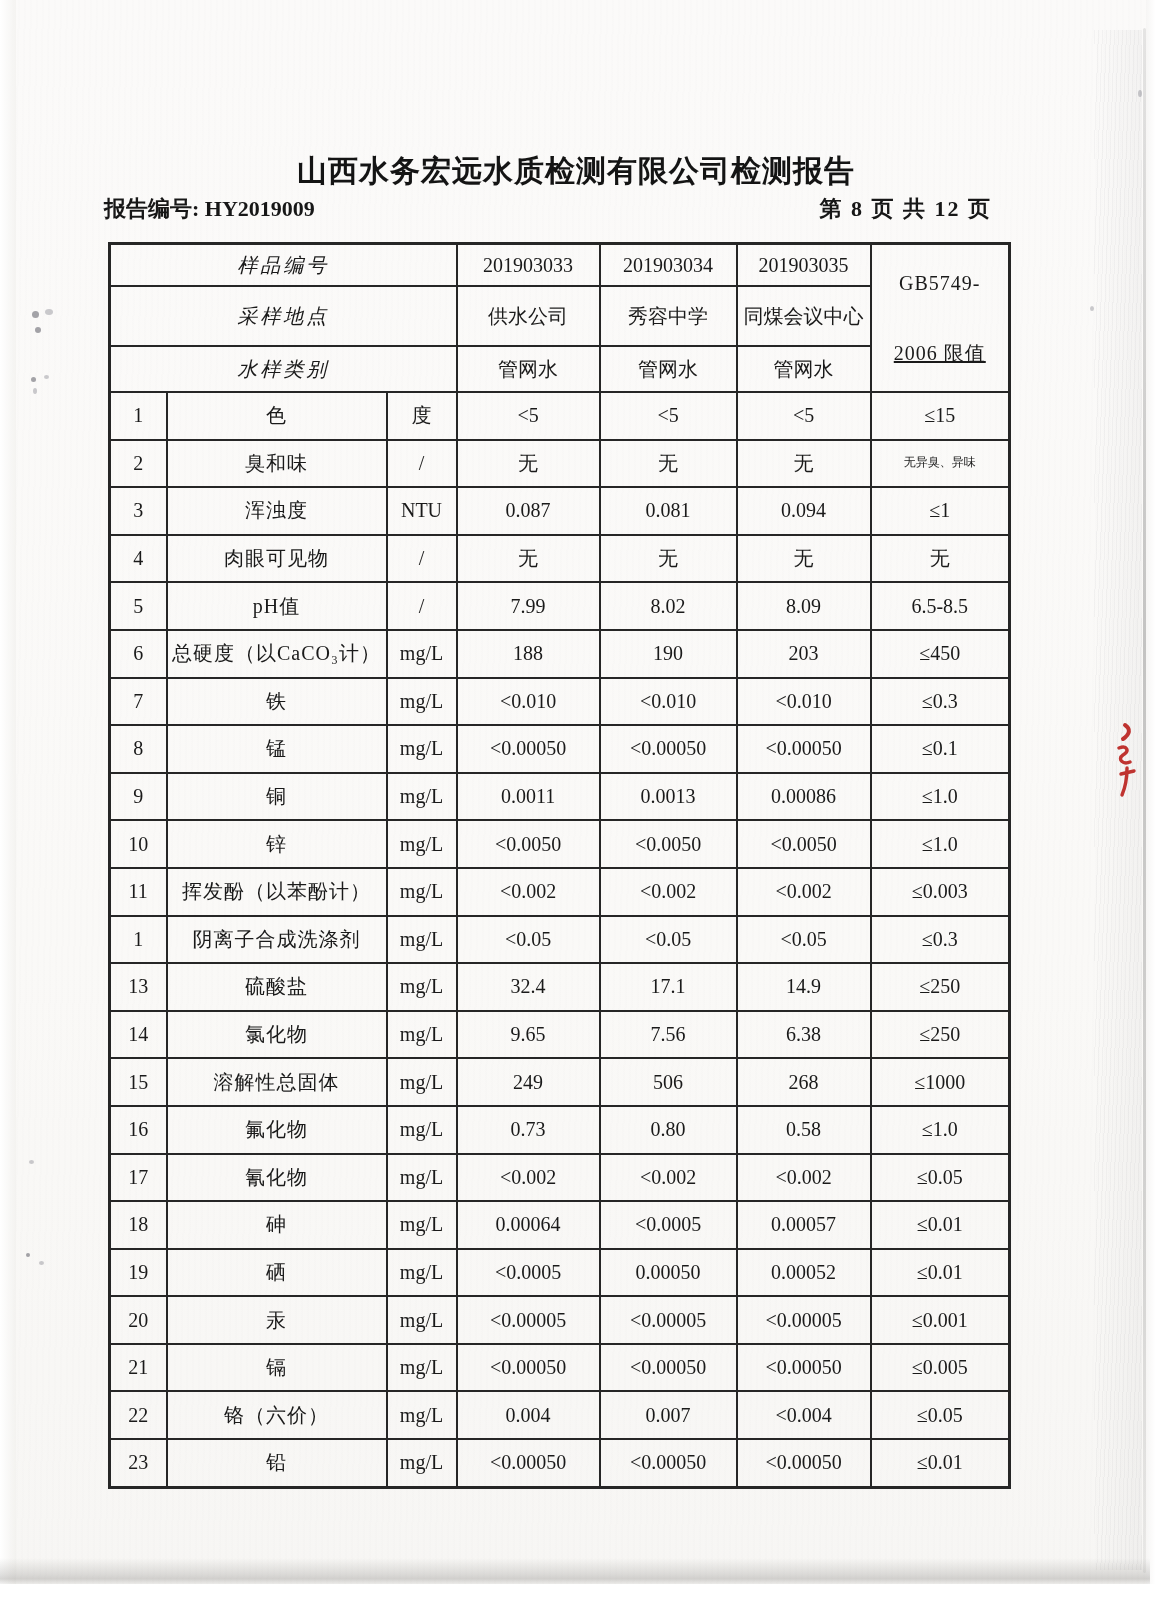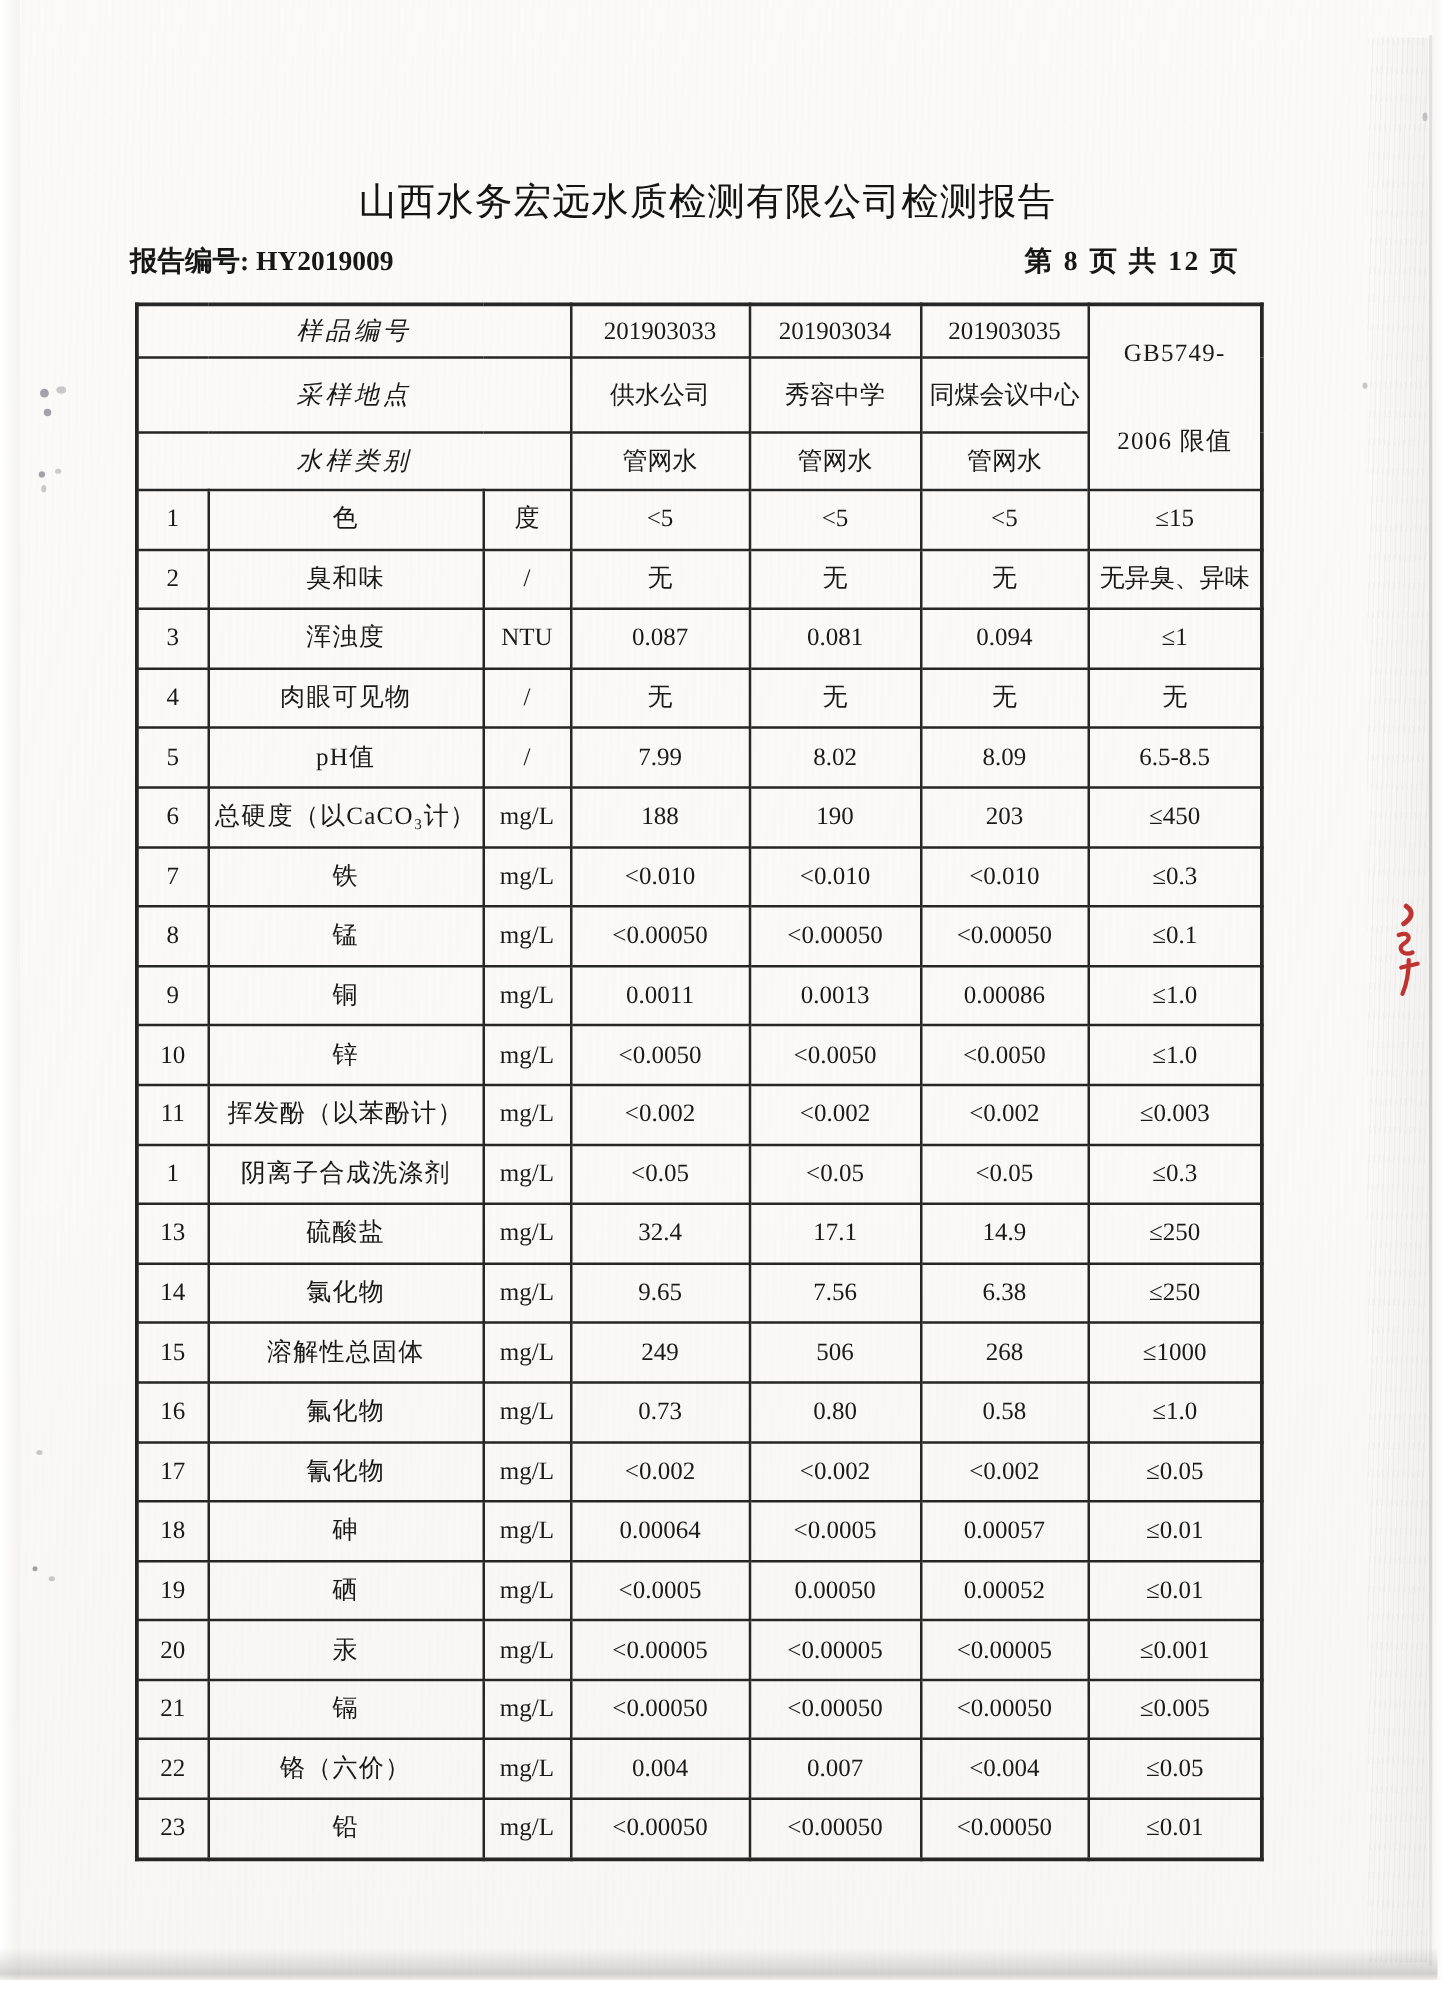--- a/index.html
+++ b/index.html
@@ -38,22 +38,22 @@
     background:linear-gradient(180deg, rgba(120,118,114,0) 0%, rgba(120,118,114,0.22) 62%, rgba(120,118,114,0.3) 80%, rgba(120,118,114,0.08) 100%);
   }
   .scanner-strip-bottom{
     position:absolute;left:0;top:1584px;width:1163px;height:16px;background:#ffffff;
   }
   .speck{position:absolute;border-radius:50%;background:rgba(75,75,85,0.5);}
   .speck.light{background:rgba(110,110,120,0.35);}
   .red-mark{position:absolute;left:1110px;top:722px;}
 
   .title{
-    position:absolute;left:108px;top:133px;width:900px;margin:8px;
-    text-align:center;font-size:30px;font-weight:normal;letter-spacing:1px;
+    position:absolute;left:108px;top:133px;width:900px;margin:18px;
+    text-align:center;font-size:30px;font-weight:bold;letter-spacing:1px;
     color:#141414;
   }
   .meta{
     position:absolute;left:104px;top:194px;width:904px;
     display:flex;justify-content:space-between;align-items:baseline;
     font-size:22px;font-weight:bold;color:#171717;text-align:right;
   }
   .meta .page-no{padding-right:16px;letter-spacing:2px;}
 
   table.report{
@@ -67,24 +67,24 @@
     text-align:center;vertical-align:middle;
     font-size:20px;line-height:1.15;color:#1a1a1a;
     padding:1px 2px;overflow:hidden;
   }
   thead td{font-size:21px;}
   .hrow-a td{height:38px;}
   .hrow-b td{height:56px;}
   .hrow-c td{height:42px;}
   td.hlabel{letter-spacing:3px;font-size:21px;font-style:italic;}
   td.limit-head{font-size:21px;letter-spacing:1px;}
-  td.limit-head .l2{margin-top:47px;}
+  td.limit-head .l2{margin-top:47px;text-decoration:underline;}
   tbody td{height:43.6px;}
   td.c-name{text-align:left;padding-left:16px;letter-spacing:1px;}
-  td.c-limit.small{font-size:20px;letter-spacing:0;}
+  td.c-limit.small{font-size:12px;letter-spacing:0;}
 </style>
 </head>
 <body>
 
 <div class="scan-root">
   <div class="paper"></div>
   <div class="edge-left"></div>
   <div class="right-streaks"></div>
   <div class="paper-edge-line"></div>
   <div class="scanner-strip-right"></div>

